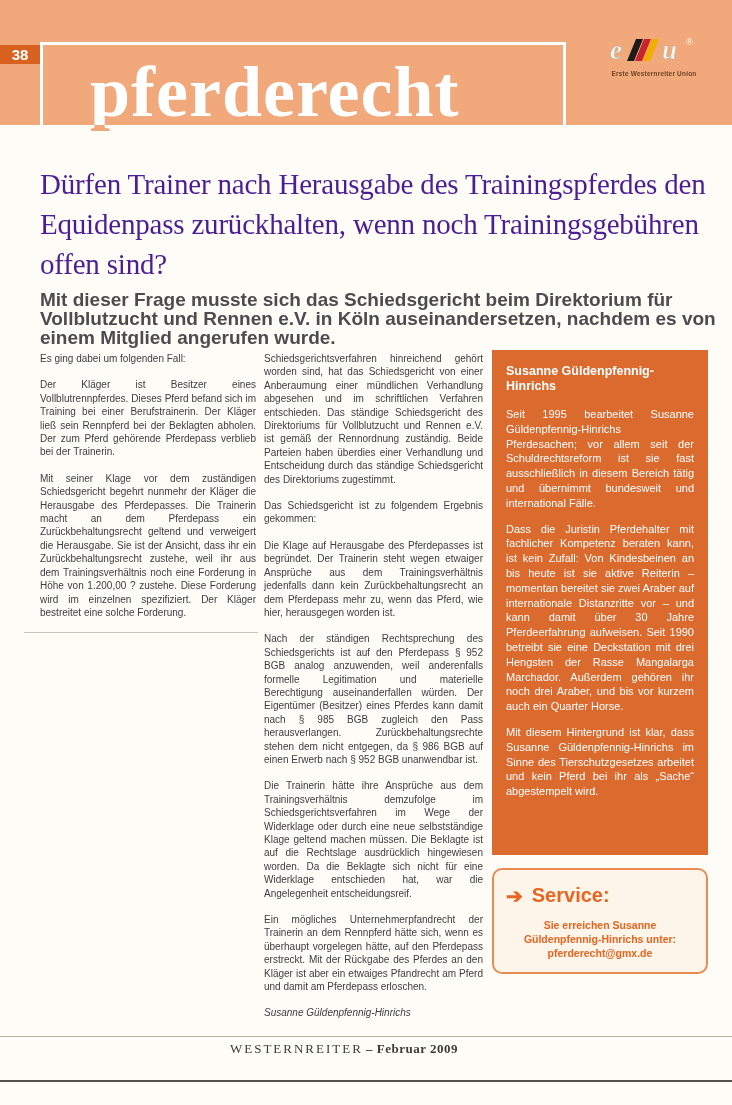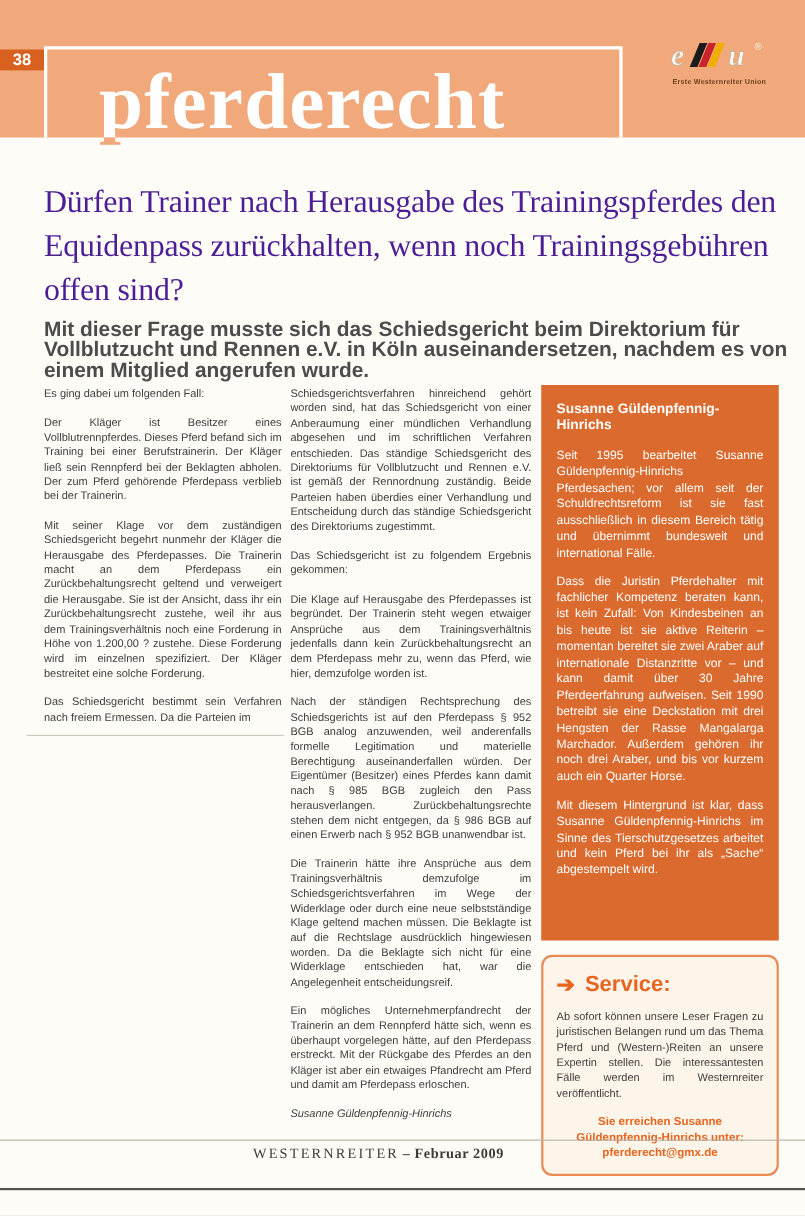--- a/index.html
+++ b/index.html
@@ -113,48 +113,46 @@
     <div class="mast-title">pferderecht</div>
   </div>
 
   <h1 class="headline">Dürfen Trainer nach Herausgabe des Trainingspferdes den Equidenpass zurückhalten, wenn noch Trainingsgebühren offen sind?</h1>
   <p class="intro">Mit dieser Frage musste sich das Schiedsgericht beim Direktorium für Vollblutzucht und Rennen e.V. in Köln auseinandersetzen, nachdem es von einem Mitglied angerufen wurde.</p>
 
   <div class="col1 body-text">
     <p class="col-heading">Es ging dabei um folgenden Fall:</p>
     <p>Der Kläger ist Besitzer eines Vollblutrennpferdes. Dieses Pferd befand sich im Training bei einer Berufstrainerin. Der Kläger ließ sein Rennpferd bei der Beklagten abholen. Der zum Pferd gehörende Pferdepass verblieb bei der Trainerin.</p>
     <p>Mit seiner Klage vor dem zuständigen Schiedsgericht begehrt nunmehr der Kläger die Herausgabe des Pferdepasses. Die Trainerin macht an dem Pferdepass ein Zurückbehaltungsrecht geltend und verweigert die Herausgabe. Sie ist der Ansicht, dass ihr ein Zurückbehaltungsrecht zustehe, weil ihr aus dem Trainingsverhältnis noch eine Forderung in Höhe von 1.200,00 ? zustehe. Diese Forderung wird im einzelnen spezifiziert. Der Kläger bestreitet eine solche Forderung.</p>
-    <p style="margin-bottom:0">Das Schiedsgericht bestimmt sein Verfahren nach freiem Ermessen. Da die Parteien im</p>
     <hr class="col-rule">
   </div>
 
   <div class="col2 body-text">
     <p>Schiedsgerichtsverfahren hinreichend gehört worden sind, hat das Schiedsgericht von einer Anberaumung einer mündlichen Verhandlung abgesehen und im schriftlichen Verfahren entschieden. Das ständige Schiedsgericht des Direktoriums für Vollblutzucht und Rennen e.V. ist gemäß der Rennordnung zuständig. Beide Parteien haben überdies einer Verhandlung und Entscheidung durch das ständige Schiedsgericht des Direktoriums zugestimmt.</p>
     <p class="col-heading">Das Schiedsgericht ist zu folgendem Ergebnis gekommen:</p>
-    <p>Die Klage auf Herausgabe des Pferdepasses ist begründet. Der Trainerin steht wegen etwaiger Ansprüche aus dem Trainingsverhältnis jedenfalls dann kein Zurückbehaltungsrecht an dem Pferdepass mehr zu, wenn das Pferd, wie hier, demzufolge worden ist.</p>
+    <p>Die Klage auf Herausgabe des Pferdepasses ist begründet. Der Trainerin steht wegen etwaiger Ansprüche aus dem Trainingsverhältnis jedenfalls dann kein Zurückbehaltungsrecht an dem Pferdepass mehr zu, wenn das Pferd, wie hier, herausgegen worden ist.</p>
     <p>Nach der ständigen Rechtsprechung des Schiedsgerichts ist auf den Pferdepass § 952 BGB analog anzuwenden, weil anderenfalls formelle Legitimation und materielle Berechtigung auseinanderfallen würden. Der Eigentümer (Besitzer) eines Pferdes kann damit nach § 985 BGB zugleich den Pass herausverlangen. Zurückbehaltungsrechte stehen dem nicht entgegen, da § 986 BGB auf einen Erwerb nach § 952 BGB unanwendbar ist.</p>
     <p>Die Trainerin hätte ihre Ansprüche aus dem Trainingsverhältnis demzufolge im Schiedsgerichtsverfahren im Wege der Widerklage oder durch eine neue selbstständige Klage geltend machen müssen. Die Beklagte ist auf die Rechtslage ausdrücklich hingewiesen worden. Da die Beklagte sich nicht für eine Widerklage entschieden hat, war die Angelegenheit entscheidungsreif.</p>
     <p>Ein mögliches Unternehmerpfandrecht der Trainerin an dem Rennpferd hätte sich, wenn es überhaupt vorgelegen hätte, auf den Pferdepass erstreckt. Mit der Rückgabe des Pferdes an den Kläger ist aber ein etwaiges Pfandrecht am Pferd und damit am Pferdepass erloschen.</p>
     <p class="signature">Susanne Güldenpfennig-Hinrichs</p>
   </div>
 
   <div class="rail">
     <div class="sidebar-box">
       <h3>Susanne Güldenpfennig-Hinrichs</h3>
       <p>Seit 1995 bearbeitet Susanne Güldenpfennig-Hinrichs Pferdesachen; vor allem seit der Schuldrechtsreform ist sie fast ausschließlich in diesem Bereich tätig und übernimmt bundesweit und international Fälle.</p>
       <p>Dass die Juristin Pferdehalter mit fachlicher Kompetenz beraten kann, ist kein Zufall: Von Kindesbeinen an bis heute ist sie aktive Reiterin – momentan bereitet sie zwei Araber auf internationale Distanzritte vor – und kann damit über 30 Jahre Pferdeerfahrung aufweisen. Seit 1990 betreibt sie eine Deckstation mit drei Hengsten der Rasse Mangalarga Marchador. Außerdem gehören ihr noch drei Araber, und bis vor kurzem auch ein Quarter Horse.</p>
       <p>Mit diesem Hintergrund ist klar, dass Susanne Güldenpfennig-Hinrichs im Sinne des Tierschutzgesetzes arbeitet und kein Pferd bei ihr als „Sache“ abgestempelt wird.</p>
     </div>
 
     <div class="service-box">
       <div class="service-head">
         <span class="service-arrow">➔</span>
         <span>Service:</span>
       </div>
-      <p class="service-body">Ab sofort können unsere Leser Fragen zu juristischen Belangen rund um das Thema Pferd und (Western-)Reiten an unsere Expertin stellen. Die interessantesten Fälle werden im Westernreiter veröffentlicht.</p>
       <p class="service-contact">Sie erreichen Susanne Güldenpfennig-Hinrichs unter: pferderecht@gmx.de</p>
     </div>
   </div>
 
   <div class="footer-rule-top"></div>
   <div class="footer-text">
     <span class="mag">WESTERNREITER</span>
     <span class="issue">– Februar 2009</span>
   </div>
   <div class="footer-rule-bottom"></div>

